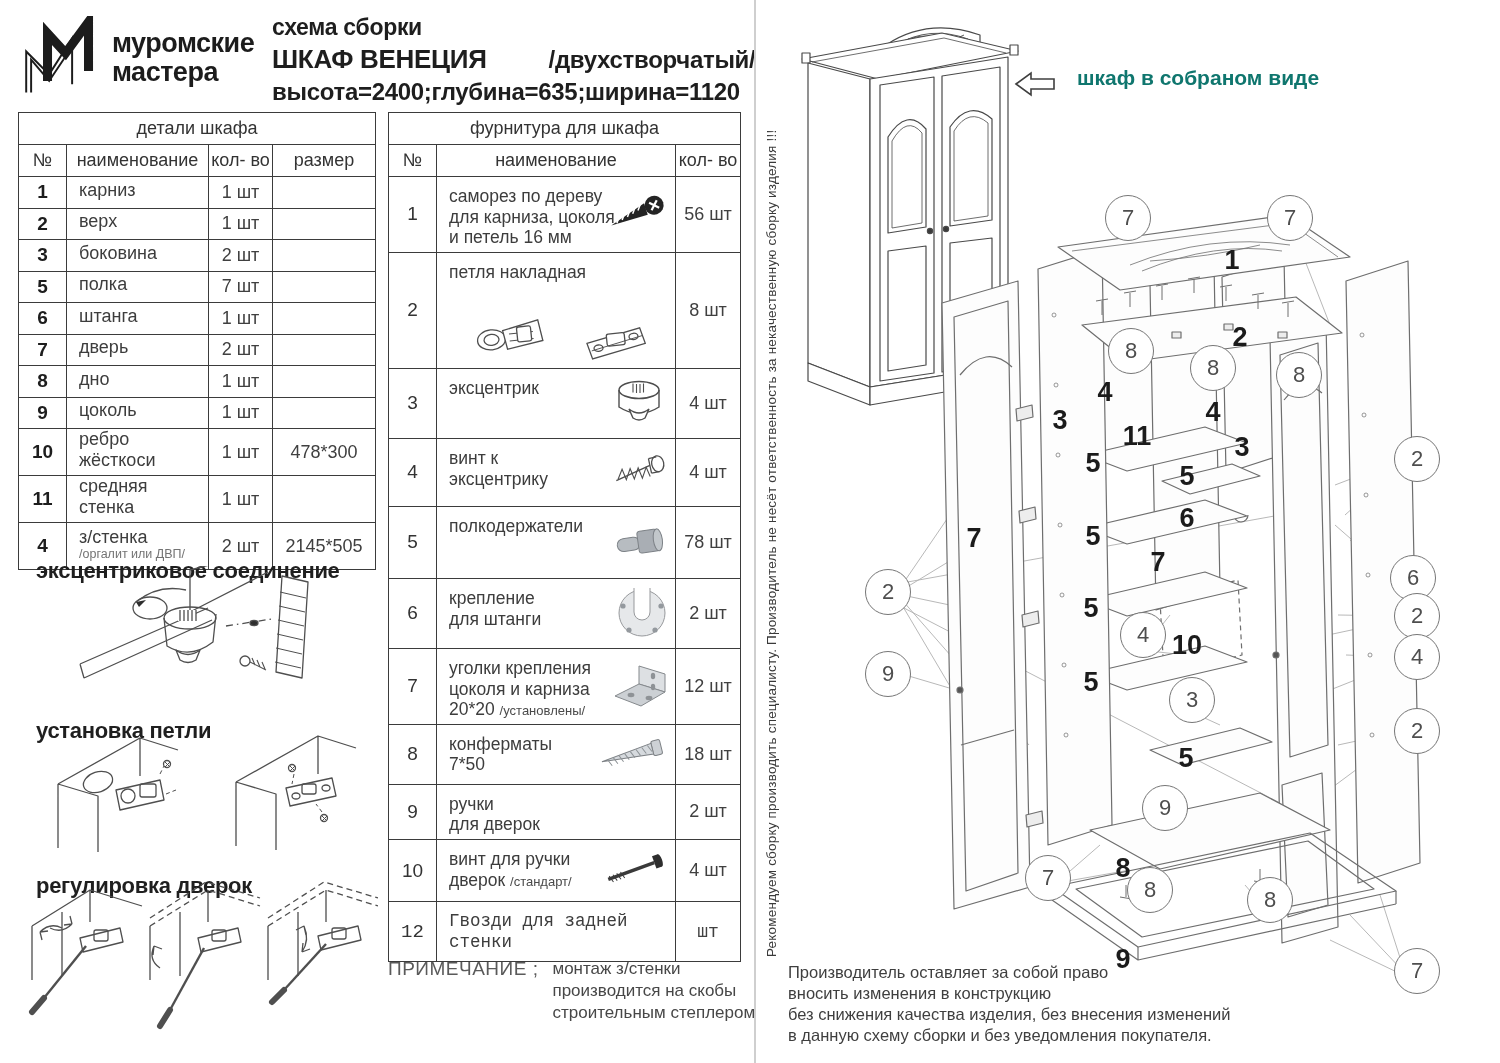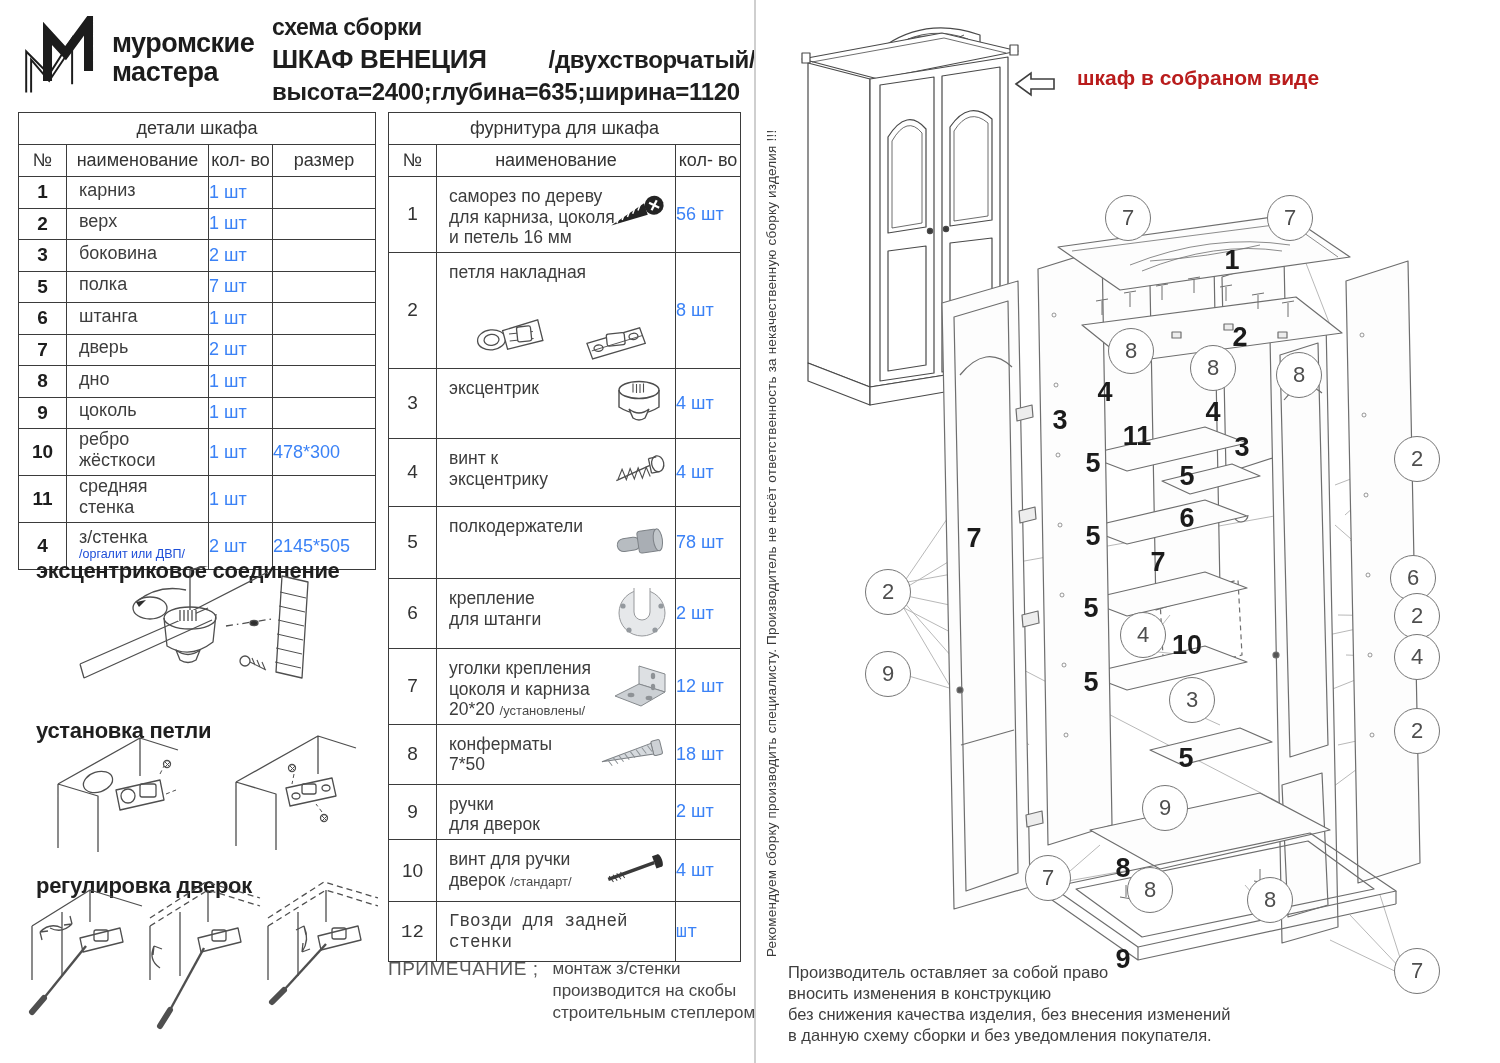--- a/index.html
+++ b/index.html
@@ -18,22 +18,22 @@
   .tbl th,.tbl td{border:1.6px solid #3b3b3b;padding:0;}
   .tbl-title{font-size:19px;font-weight:normal;text-align:center;height:26px;color:#333;}
   .tbl thead th{font-size:18px;font-weight:normal;color:#333;height:31px;text-align:center;}
   .parts-tbl{left:18px;top:112px;width:357px;}
   .hw-tbl{left:388px;top:112px;width:352px;}
   td.c-num{font-size:19px;font-weight:bold;text-align:center;vertical-align:middle;color:#1d1d1d;}
   .hw-tbl td.c-num{font-weight:normal;font-size:19px;color:#333;}
   td.c-name{font-size:18px;color:#3d3d3d;padding:0 4px 4px 12px;vertical-align:middle;}
   .parts-tbl tr{height:31.5px;}
   .parts-tbl tr.tall{height:47px;}
-  td.c-qty,td.c-size{font-size:18px;color:#3b82f6;vertical-align:middle;}
-  .note{font-size:12.5px;color:#1d4ed8;line-height:1;}
+  td.c-qty,td.c-size{font-size:18px;color:#404040;text-align:center;vertical-align:middle;}
+  .note{font-size:12.5px;color:#737373;line-height:1;}
   .note-inline{font-size:13px;color:#4a4a4a;}
   .hw-tbl td.c-name{position:relative;vertical-align:top;padding-top:9px;font-size:17.5px;
                     line-height:1.18;white-space:pre-line;}
   .hw-icon{position:absolute;right:4px;top:50%;transform:translateY(-50%);line-height:0;}
   .hw-icon[data-name="hinge-icon"]{right:6px;top:auto;bottom:2px;transform:none;}
   .hw-tbl tbody tr:nth-child(1){height:70px;}
   .hw-tbl tbody tr:nth-child(2){height:116px;}
   .hw-tbl tbody tr:nth-child(3){height:70px;}
   .hw-tbl tbody tr:nth-child(4){height:68px;}
   .hw-tbl tbody tr:nth-child(5){height:72px;}
@@ -48,21 +48,21 @@
   .sketch{position:absolute;}
   
   .note-block{position:absolute;left:388px;top:958px;display:flex;gap:14px;}
   .note-label{font-size:19px;color:#5a5a5a;letter-spacing:0.5px;}
   .note-text{font-size:17px;color:#474747;white-space:pre-line;line-height:1.3;}
   
   .divider{position:absolute;left:754px;top:0;width:1.5px;height:1063px;background:#cfcfcf;}
   .vtext{position:absolute;left:764px;top:112px;height:845px;width:26px;
          writing-mode:vertical-rl;transform:rotate(180deg);
          font-size:13.5px;color:#3a3a3a;letter-spacing:0.2px;white-space:nowrap;}
-  .assembled-label{position:absolute;left:1077px;top:66px;font-size:21px;font-weight:bold;color:#b91c1c;}
+  .assembled-label{position:absolute;left:1077px;top:66px;font-size:21px;font-weight:bold;color:#0f766e;}
   .arrow-left{position:absolute;left:1014px;top:70px;}
   .assembled{position:absolute;left:800px;top:15px;}
   .exploded{position:absolute;left:790px;top:185px;width:710px;height:810px;}
   .exploded svg{position:absolute;left:0;top:0;}
   .plabel{position:absolute;transform:translate(-50%,-50%);font-size:27px;font-weight:bold;color:#1b1b1b;}
   .callout{position:absolute;width:44px;height:44px;border:1.6px solid #767676;border-radius:50%;
            background:#fff;display:flex;align-items:center;justify-content:center;
            font-size:22px;color:#4e4e4e;transform:translate(-50%,-50%);}
   .disclaimer{position:absolute;left:788px;top:962px;font-size:16.5px;color:#3f3f3f;
               line-height:1.27;white-space:pre-line;}

